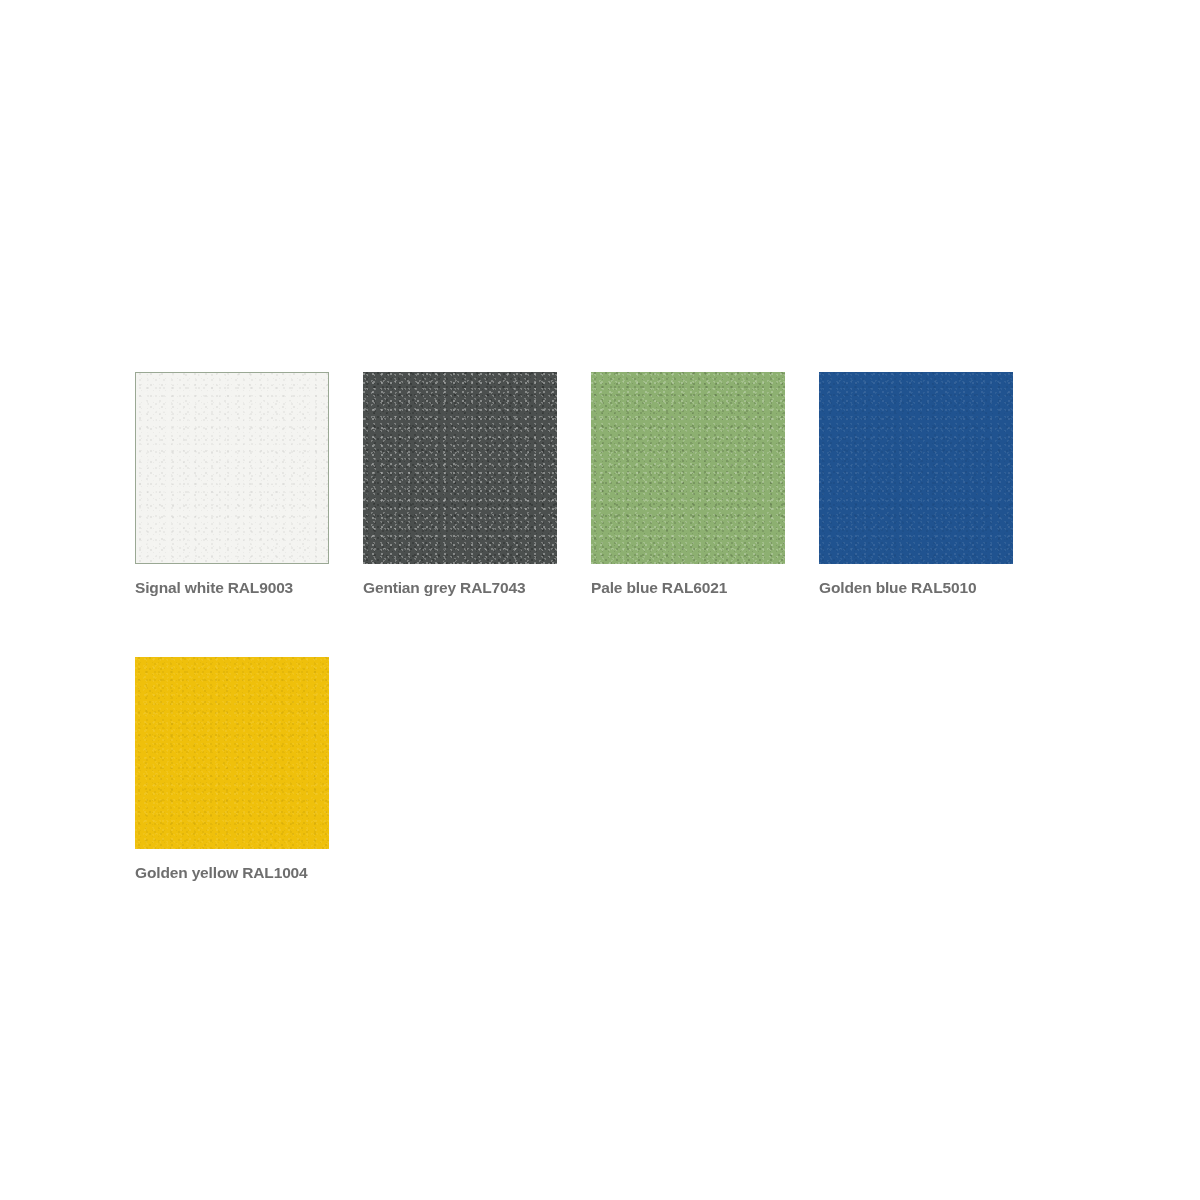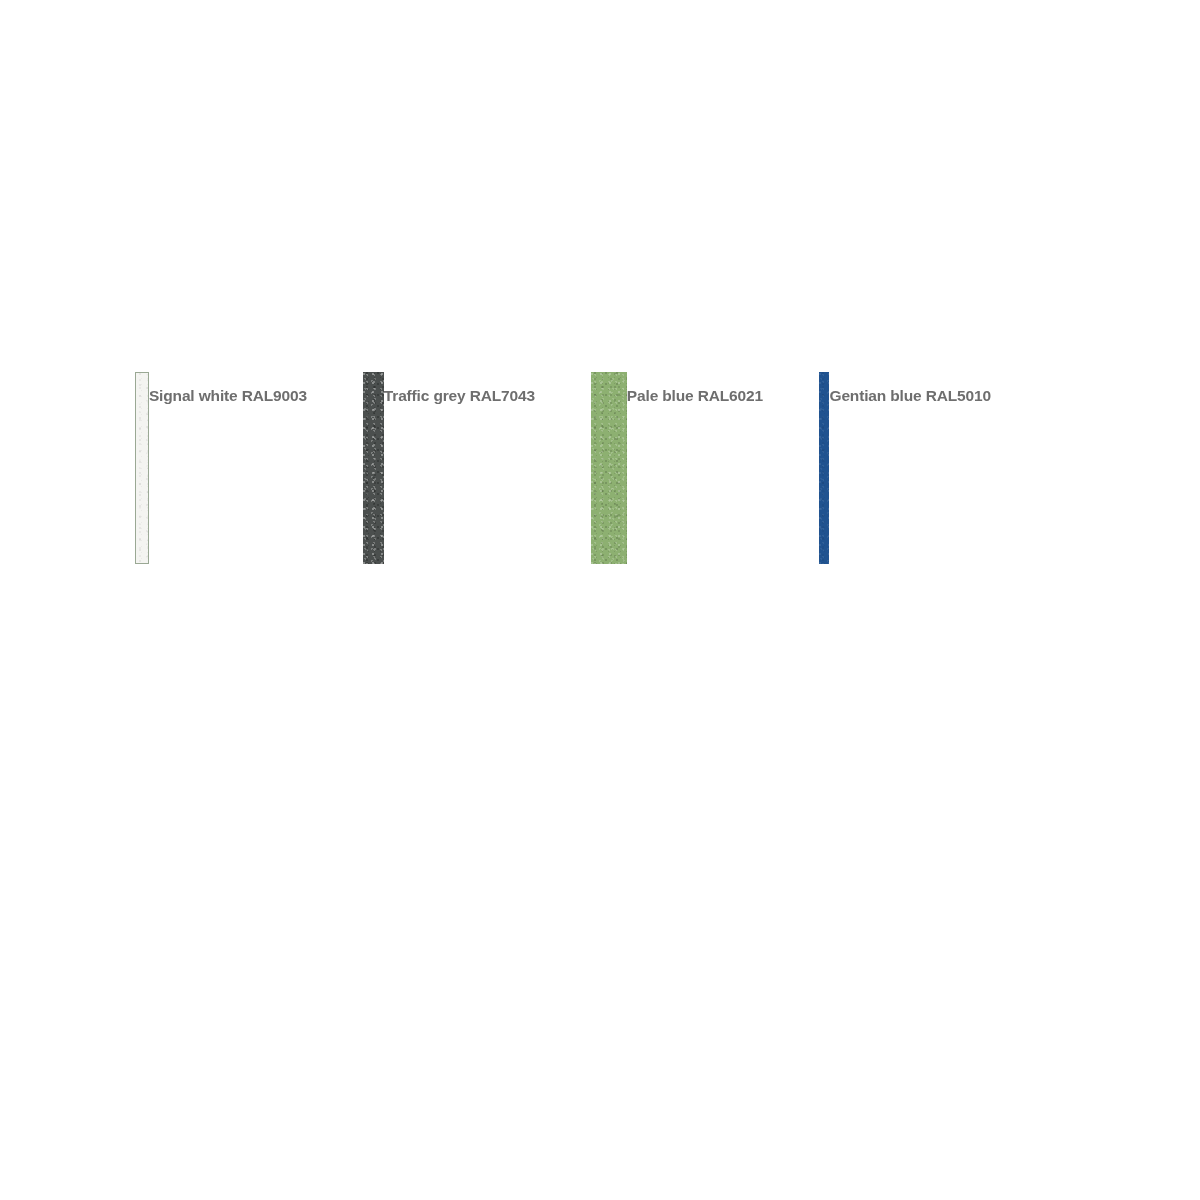--- a/index.html
+++ b/index.html
@@ -37,20 +37,21 @@
   }
 
   .swatch-row + .swatch-row {
     margin-top: 60px;
   }
 
   .swatch-cell {
     width: 172px;
     margin-right: 56px;
     display: flex;
+    flex-direction: column;
   }
 
   .swatch-cell:last-child {
     margin-right: 0;
   }
 
   .swatch-chip {
     position: relative;
     width: 194px;
     height: 192px;
@@ -113,36 +114,40 @@
 
     <div class="swatch-row">
 
       <div class="swatch-cell">
         <div class="swatch-chip bordered textured-light" style="background-color: rgb(244, 244, 241); border: 1px solid rgb(154, 168, 148);"></div>
         <div class="swatch-label" style="color: rgb(110, 110, 110);">Signal white RAL9003</div>
       </div>
 
       <div class="swatch-cell">
         <div class="swatch-chip textured-strong" style="background-color: rgb(75, 79, 78);"></div>
-        <div class="swatch-label" style="color: rgb(110, 110, 110);">Traffic grey RAL7043</div>
+        <div class="swatch-label" style="color: rgb(110, 110, 110);">Gentian grey RAL7043</div>
       </div>
 
       <div class="swatch-cell">
         <div class="swatch-chip textured-medium" style="background-color: rgb(141, 176, 113);"></div>
         <div class="swatch-label" style="color: rgb(110, 110, 110);">Pale blue RAL6021</div>
       </div>
 
       <div class="swatch-cell">
         <div class="swatch-chip textured-light" style="background-color: rgb(32, 83, 144);"></div>
-        <div class="swatch-label" style="color: rgb(110, 110, 110);">Gentian blue RAL5010</div>
+        <div class="swatch-label" style="color: rgb(110, 110, 110);">Golden blue RAL5010</div>
       </div>
 
     </div>
 
     <div class="swatch-row">
 
+      <div class="swatch-cell">
+        <div class="swatch-chip textured-light" style="background-color: rgb(239, 192, 11);"></div>
+        <div class="swatch-label" style="color: rgb(110, 110, 110);">Golden yellow RAL1004</div>
+      </div>
 
 
     </div>
 
   </div>
 
 </div>
 
 </body></html>

